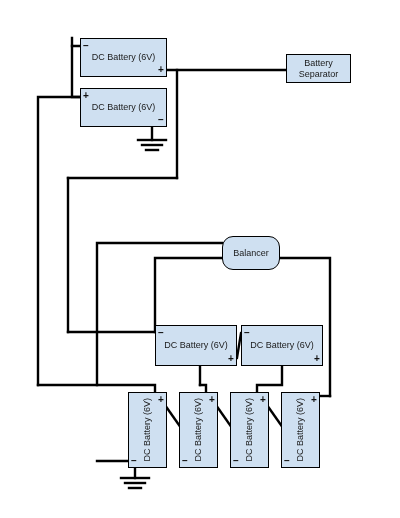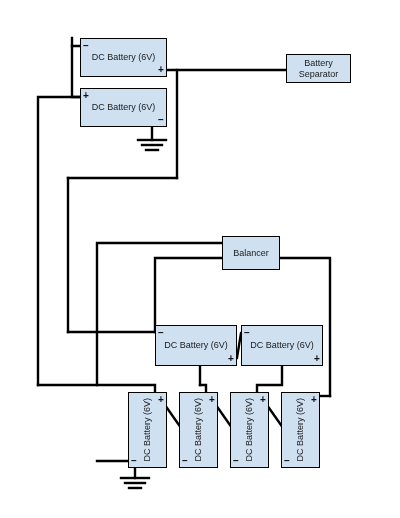--- a/index.html
+++ b/index.html
@@ -103,21 +103,21 @@
       <span class="term" style="left: 158px; top: 65px;">+</span>
       <div class="block" style="left: 80px; top: 88px; width: 87px; height: 39px; background: rgb(207, 224, 241); border-color: rgb(0, 0, 0);">
         <span class="label">DC Battery (6V)</span>
       </div>
       <span class="term" style="left: 83px; top: 91px;">+</span>
       <span class="term" style="left: 158px; top: 115px;">–</span>
       <div class="block" style="left: 286px; top: 54px; width: 65px; height: 29px; background: rgb(207, 224, 241); border-color: rgb(0, 0, 0);">
         <span class="label">Battery
 Separator</span>
       </div>
-      <div class="block" style="left: 222px; top: 236px; width: 58px; height: 34px; background: rgb(207, 224, 241); border-color: rgb(0, 0, 0);">
+      <div class="block" style="left: 222px; top: 236px; width: 58px; height: 34px; background: rgb(207, 224, 241); border-color: rgb(0, 0, 0); border-radius: 11px;">
         <span class="label">Balancer</span>
       </div>
       <div class="block" style="left: 155px; top: 325px; width: 82px; height: 41px; background: rgb(207, 224, 241); border-color: rgb(0, 0, 0);">
         <span class="label">DC Battery (6V)</span>
       </div>
       <span class="term" style="left: 158px; top: 328px;">–</span>
       <span class="term" style="left: 228px; top: 354px;">+</span>
       <div class="block" style="left: 241px; top: 325px; width: 82px; height: 41px; background: rgb(207, 224, 241); border-color: rgb(0, 0, 0);">
         <span class="label">DC Battery (6V)</span>
       </div>

